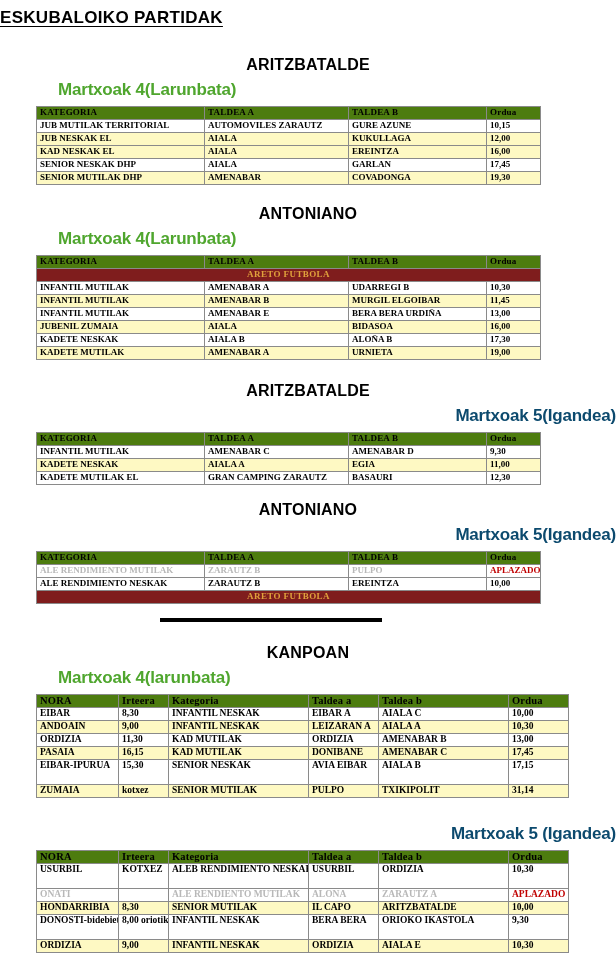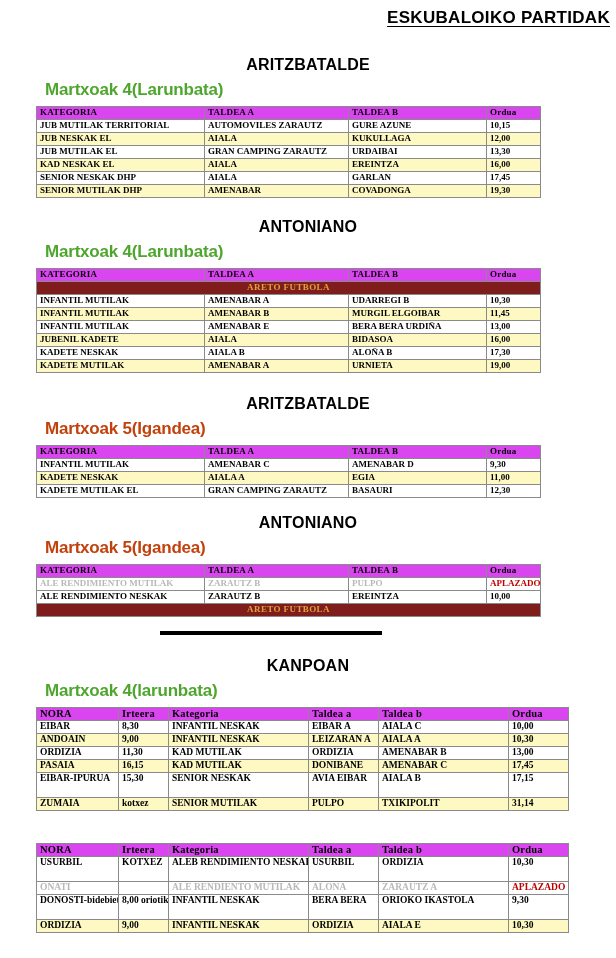--- a/index.html
+++ b/index.html
@@ -13,50 +13,50 @@
     font-family: "Liberation Serif", "DejaVu Serif", serif;
     color: #000000;
     overflow: hidden;
     position: relative;
   }
 
   .page { position: relative; width: 616px; height: 958px; }
 
   
   .doc-title {
-    text-align: right;
+    text-align: left;
     font-family: "Liberation Sans", sans-serif;
     font-weight: bold;
     font-size: 17px;
     letter-spacing: 0.3px;
     text-decoration: underline;
     text-underline-offset: 3px;
-    margin: 8px 6px 0 0;
+    margin: 8px 0 0 0;
     padding-bottom: 2px;
   }
 
   
   .venue {
     text-align: center;
     font-family: "Liberation Sans", sans-serif;
     font-weight: bold;
     font-size: 16px;
     letter-spacing: 0.2px;
   }
 
   
   .datehead {
     font-family: "Liberation Sans", sans-serif;
     font-weight: bold;
     font-size: 17px;
-    padding-left: 45px;
+    padding-left: 58px;
     letter-spacing: -0.2px;
   }
   .datehead.green { color: #4FA62E; }
-  .datehead.blue  { color: #c2410c; }
+  .datehead.blue  { color: #0c4a6e; text-align: right; }
 
   
   table.sched {
     border-collapse: collapse;
     table-layout: fixed;
     font-size: 9px;
     font-family: "Liberation Serif", "DejaVu Serif", serif;
     font-weight: bold;
     margin-left: 36px;
     border: 1px solid #7a7a7a;
@@ -66,21 +66,21 @@
     padding: 0px 3px;
     height: 12px;
     line-height: 11px;
     text-align: left;
     vertical-align: top;
     overflow: hidden;
     white-space: nowrap;
     background: #ffffff;
   }
   table.sched th {
-    background: #d946ef;
+    background: #4d7c0f;
     font-weight: bold;
     letter-spacing: 0.2px;
   }
   table.sched tr.alt td { background: #fef9c3; }
   table.sched td.note {
     text-align: center;
     color: #E0A23C;
     background: #7f1d1d;
     letter-spacing: 0.4px;
     font-family: Liberation Serif, serif;
@@ -161,26 +161,20 @@
         <td>AUTOMOVILES ZARAUTZ</td>
         <td>GURE AZUNE</td>
         <td>10,15</td>
       </tr>
       <tr class="alt">
         <td>JUB NESKAK EL</td>
         <td>AIALA</td>
         <td>KUKULLAGA</td>
         <td>12,00</td>
       </tr>
-      <tr>
-        <td>JUB MUTILAK EL</td>
-        <td>GRAN CAMPING ZARAUTZ</td>
-        <td>URDAIBAI</td>
-        <td>13,30</td>
-      </tr>
       <tr class="alt">
         <td>KAD NESKAK EL</td>
         <td>AIALA</td>
         <td>EREINTZA</td>
         <td>16,00</td>
       </tr>
       <tr>
         <td>SENIOR NESKAK DHP</td>
         <td>AIALA</td>
         <td>GARLAN</td>
@@ -232,21 +226,21 @@
         <td>MURGIL ELGOIBAR</td>
         <td>11,45</td>
       </tr>
       <tr>
         <td>INFANTIL  MUTILAK</td>
         <td>AMENABAR E</td>
         <td>BERA BERA URDIÑA</td>
         <td>13,00</td>
       </tr>
       <tr class="alt">
-        <td>JUBENIL  KADETE</td>
+        <td>JUBENIL  ZUMAIA</td>
         <td>AIALA</td>
         <td>BIDASOA</td>
         <td>16,00</td>
       </tr>
       <tr>
         <td>KADETE  NESKAK</td>
         <td>AIALA B</td>
         <td>ALOÑA B</td>
         <td>17,30</td>
       </tr>
@@ -418,20 +412,21 @@
         <td>SENIOR MUTILAK</td>
         <td>PULPO</td>
         <td>TXIKIPOLIT</td>
         <td>31,14</td>
       </tr>
     </tbody>
   </table>
 
   <div class="sp-26"></div>
 
+  <div class="datehead blue">Martxoak 5 (Igandea)</div>
   <div class="sp-6"></div>
   <table class="sched away-tbl">
     <colgroup>
         <col class="a0">
         <col class="a1">
         <col class="a2">
         <col class="a3">
         <col class="a4">
         <col class="a5">
       </colgroup>
@@ -455,20 +450,28 @@
         <td>10,30</td>
       </tr>
       <tr class="ghost">
         <td>OÑATI</td>
         <td></td>
         <td>ALE  RENDIENTO MUTILAK</td>
         <td>ALOÑA</td>
         <td>ZARAUTZ  A</td>
         <td class="aplazado">APLAZADO</td>
       </tr>
+      <tr class="alt">
+        <td>HONDARRIBIA</td>
+        <td>8,30</td>
+        <td>SENIOR MUTILAK</td>
+        <td>IL CAPO</td>
+        <td>ARITZBATALDE</td>
+        <td>10,00</td>
+      </tr>
       <tr>
         <td class="wrapcell" style="height:24px">DONOSTI-bidebieta</td>
         <td class="wrapcell">8,00 oriotik</td>
         <td>INFANTIL  NESKAK</td>
         <td>BERA BERA</td>
         <td>ORIOKO IKASTOLA</td>
         <td>9,30</td>
       </tr>
       <tr class="alt">
         <td>ORDIZIA</td>

